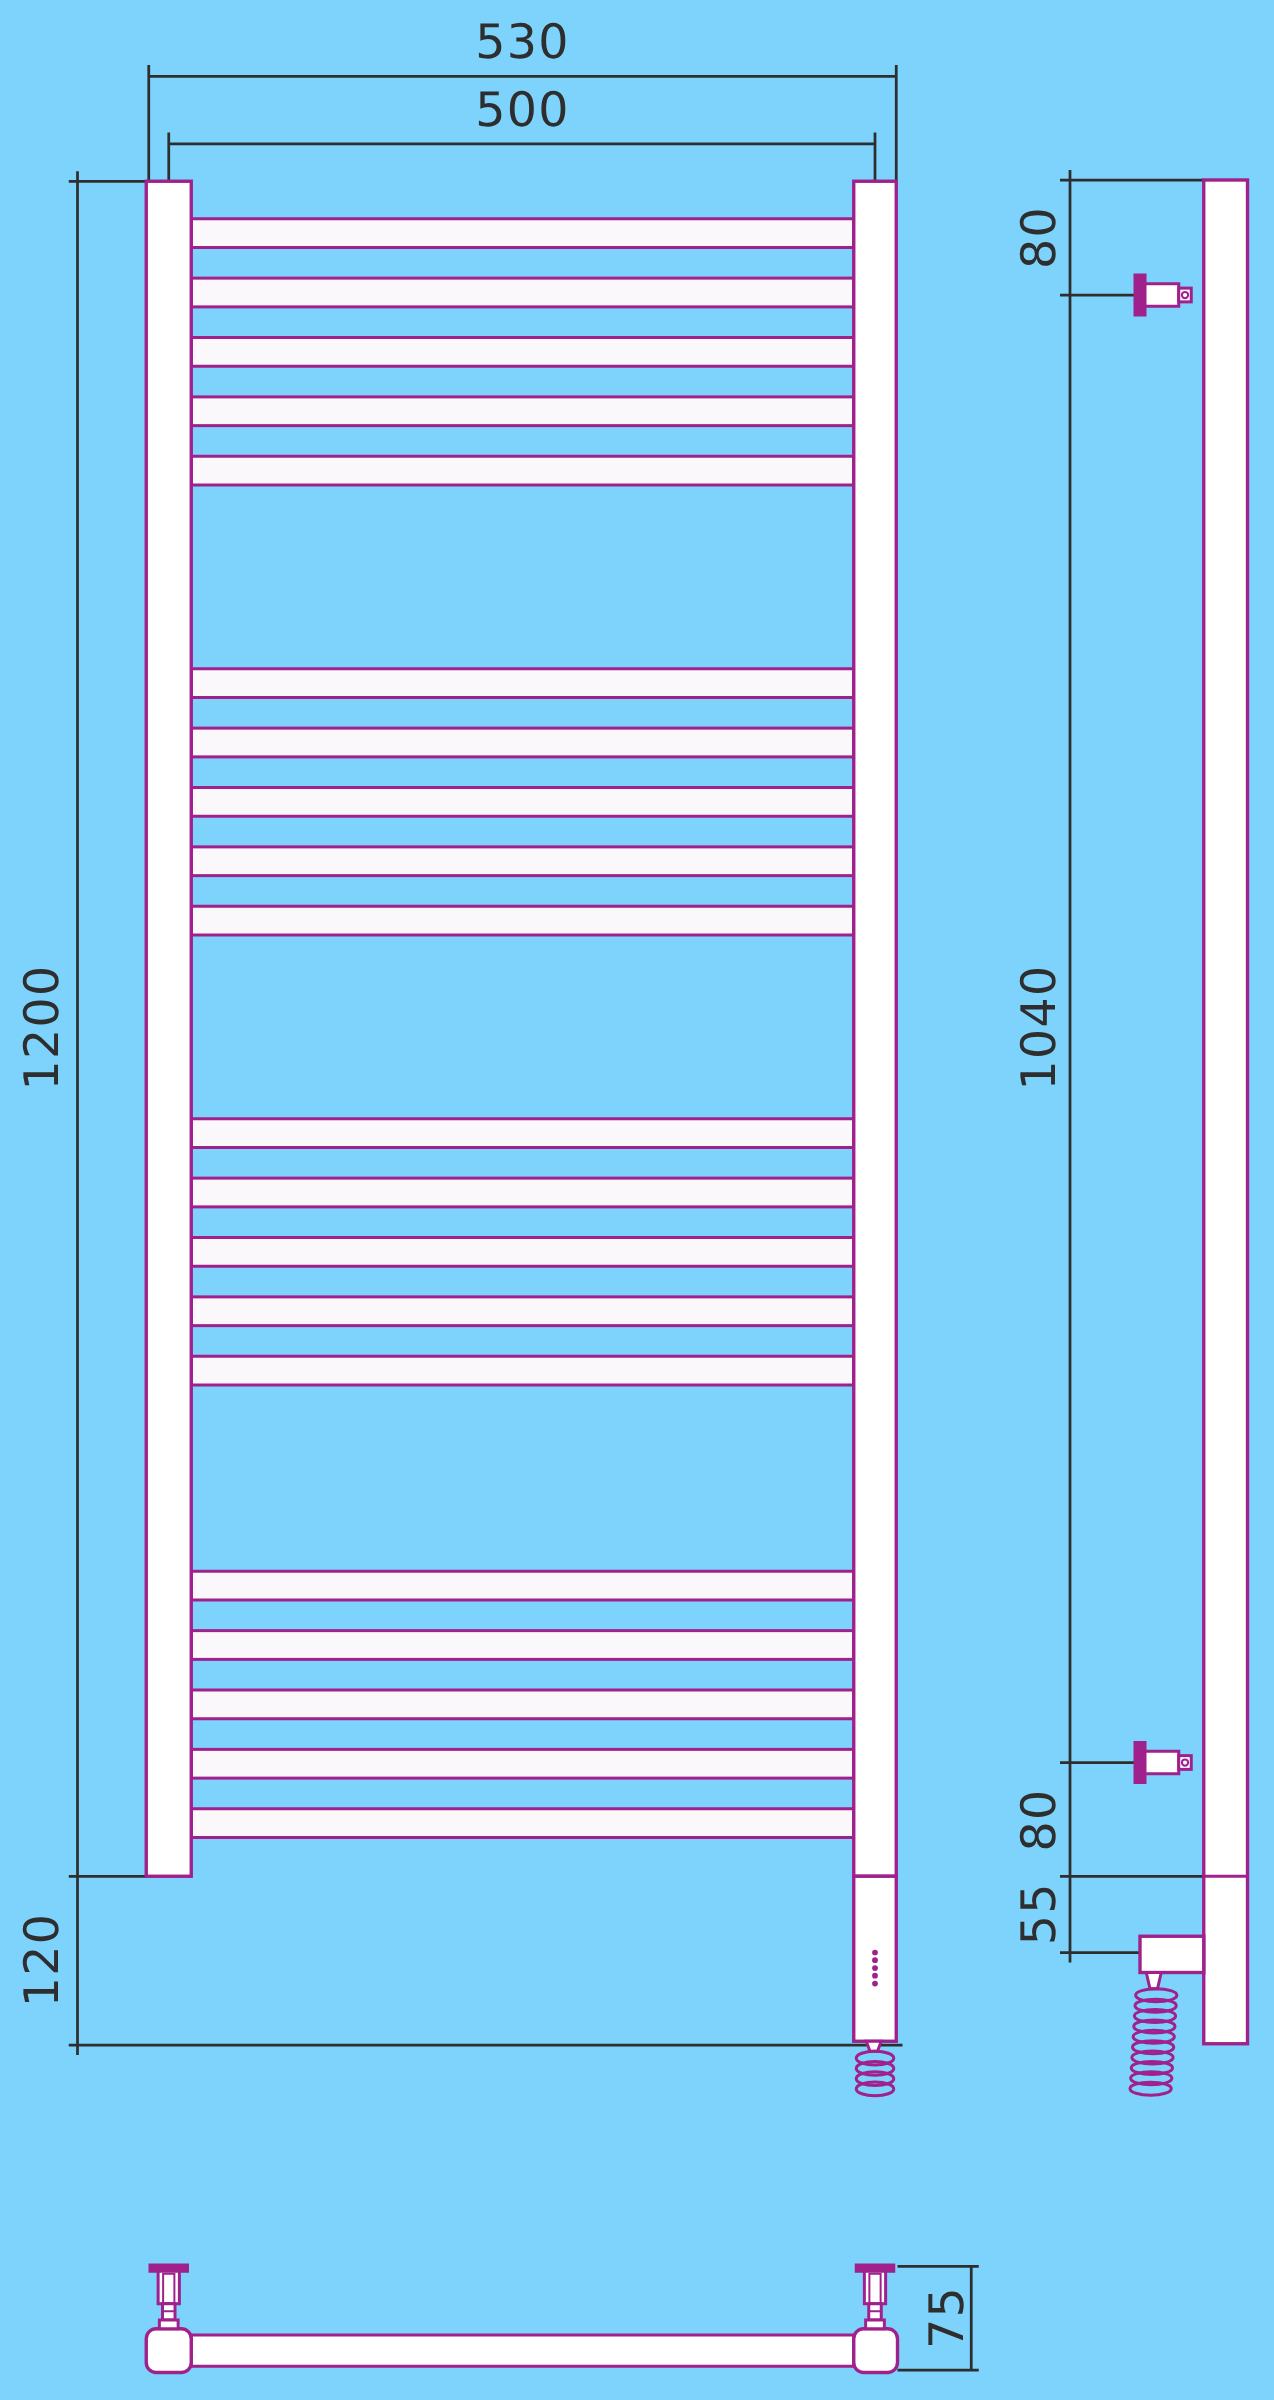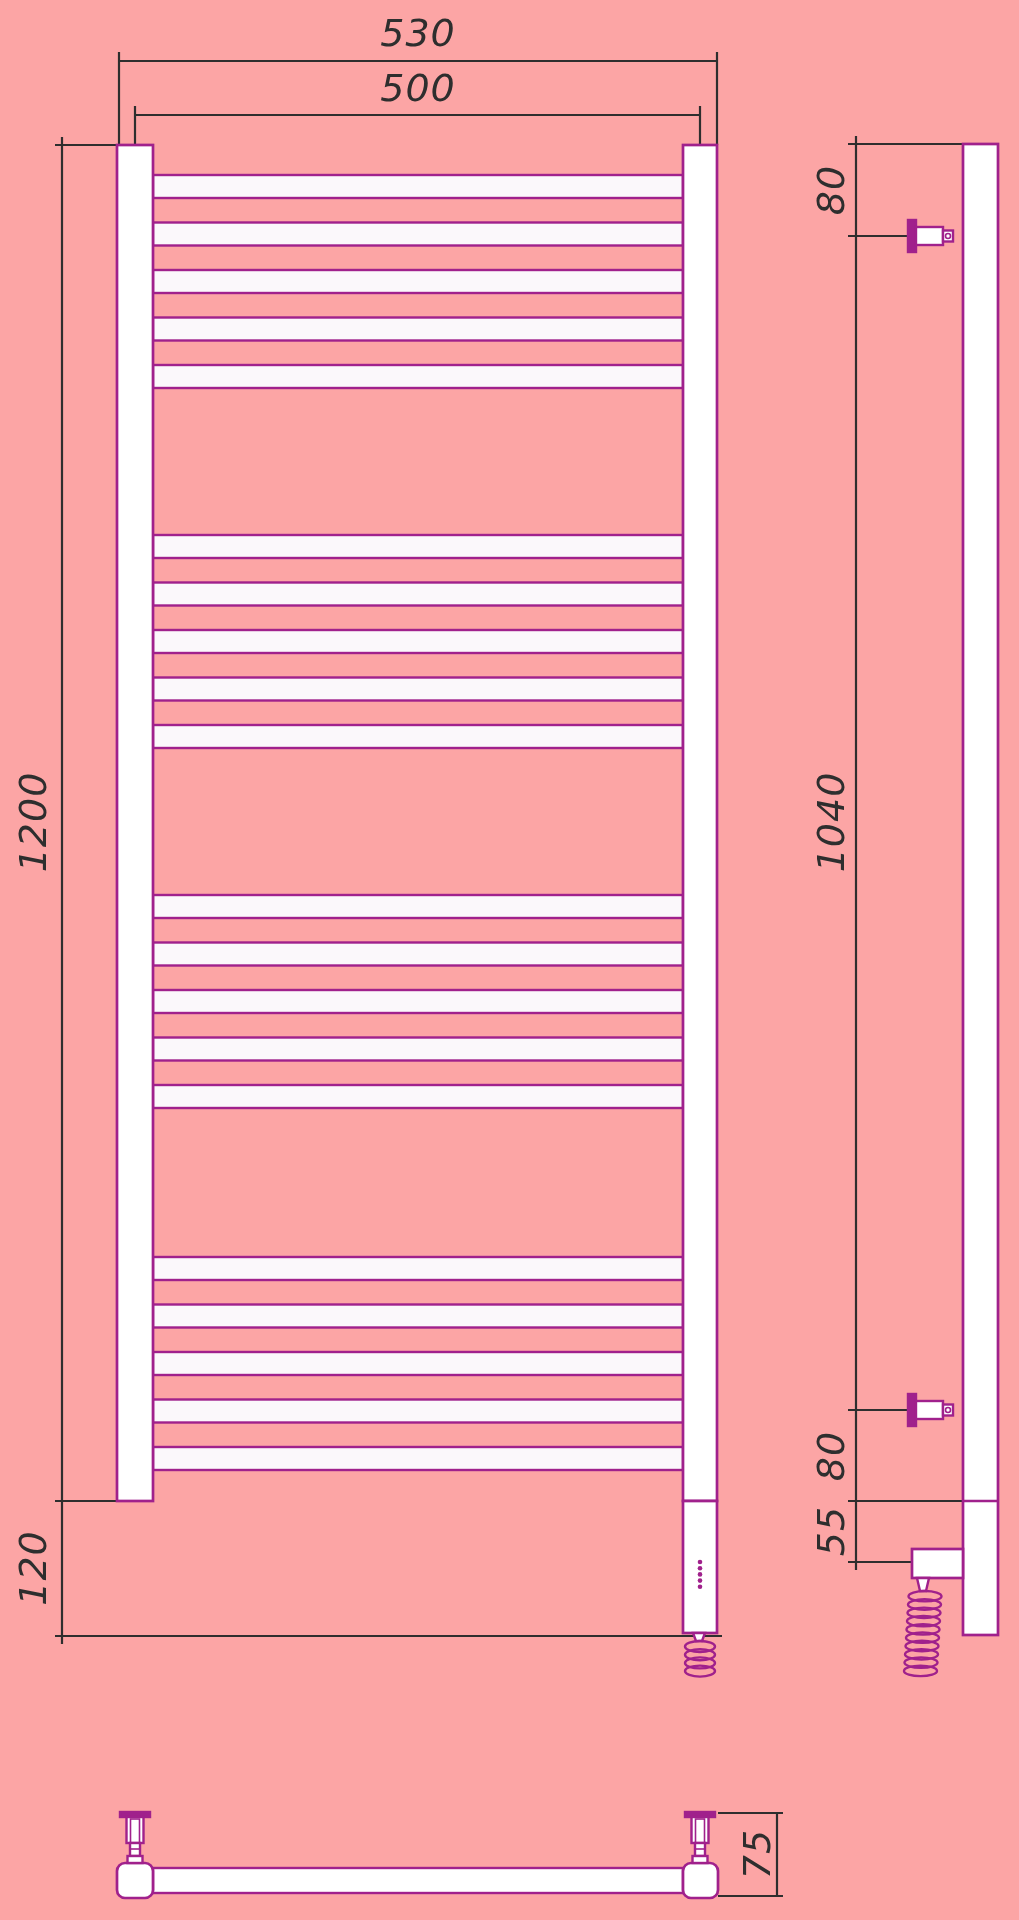--- a/index.html
+++ b/index.html
@@ -1,17 +1,17 @@
 <!DOCTYPE html>
 <html><head>
 <meta charset="utf-8">
 <style>
   html,body{margin:0;padding:0;background:#ffffff;}
-  .page{position:relative;width:1019px;height:1920px;background:#fca5a5;overflow:hidden;
-        font-family:"DejaVu Sans", sans-serif;font-style:italic;}
+  .page{position:relative;width:1019px;height:1920px;background:#7dd3fc;overflow:hidden;
+        font-family:"DejaVu Sans", sans-serif;}
   svg text{font-family:"DejaVu Sans", sans-serif;letter-spacing:1px;}
 </style>
 </head>
 <body>
 
 <div class="page">
   <svg id="cv" xmlns="http://www.w3.org/2000/svg" width="1019" height="1920" viewBox="0 0 1019 1920">
     <g id="g-dims">
         <line x1="119" y1="61" x2="717" y2="61" stroke="#2e2e2e" stroke-width="2.2"></line>
         <line x1="119" y1="52" x2="119" y2="145" stroke="#2e2e2e" stroke-width="2.2"></line>

